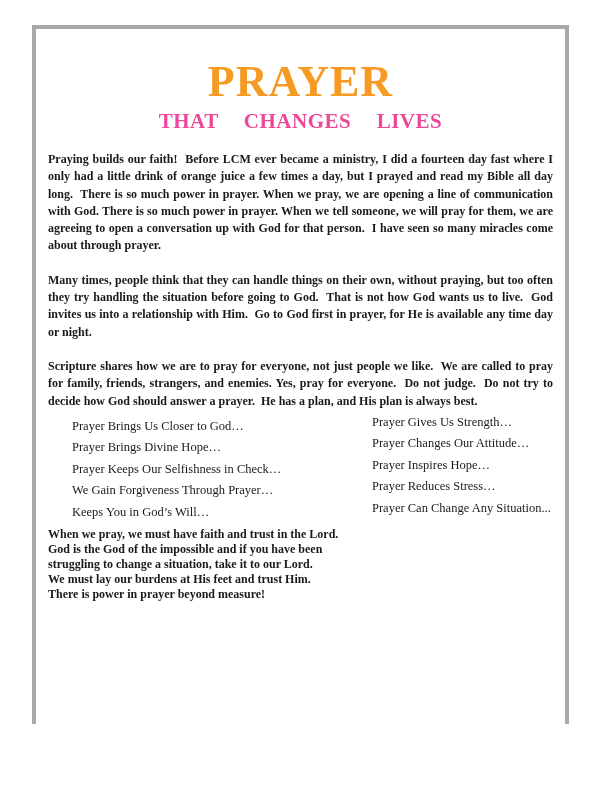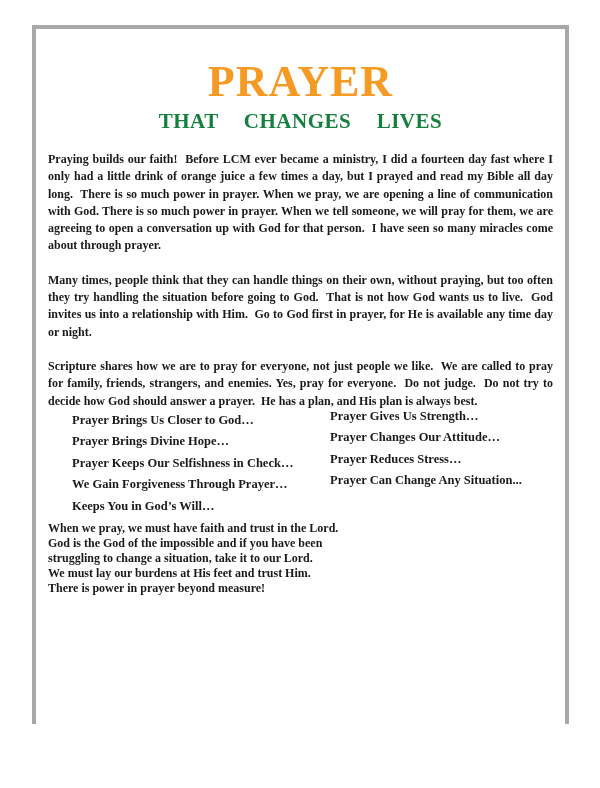--- a/index.html
+++ b/index.html
@@ -36,39 +36,41 @@
     font-weight: bold;
     color: #f59a23;
     letter-spacing: 1px;
   }
   .subtitle {
     margin: 4px 0 0 0;
     text-align: center;
     font-size: 21px;
     line-height: 25px;
     font-weight: bold;
-    color: #15803d;
+    color: #ec4899;
     letter-spacing: 0.5px;
     word-spacing: 7px;
     white-space: pre;
   }
   .para {
     margin: 17px 0 0 0;
     font-size: 12px;
     line-height: 17.3px;
     font-weight: bold;
     color: #1a1a1a;
     text-align: justify;
     white-space: pre-wrap;
   }
   .benefits {
     display: flex;
-    font-weight: bold;
+    margin-top: 6px;
+    font-weight: normal;
     color: #1a1a1a;
     font-size: 12.5px;
+    gap: 42px;
   }
   .benefits .col-left {
     margin-left: 24px;
     width: 258px;
     flex: 0 0 258px;
   }
   .benefits .col-right {
     flex: 1 1 auto;
     margin-top: -4px;
   }
@@ -106,20 +108,21 @@
         <div class="col-left">
           <div class="benefit-item">Prayer Brings Us Closer to God…</div>
           <div class="benefit-item">Prayer Brings Divine Hope…</div>
           <div class="benefit-item">Prayer Keeps Our Selfishness in Check…</div>
           <div class="benefit-item">We Gain Forgiveness Through Prayer…</div>
           <div class="benefit-item">Keeps You in God’s Will…</div>
         </div>
         <div class="col-right">
           <div class="benefit-item">Prayer Gives Us Strength…</div>
           <div class="benefit-item">Prayer Changes Our Attitude…</div>
+          <div class="benefit-item">Prayer Inspires Hope…</div>
           <div class="benefit-item">Prayer Reduces Stress…</div>
           <div class="benefit-item">Prayer Can Change Any Situation...</div>
         </div>
       </div>
 
       <div class="closing">
         <div class="closing-line">When we pray, we must have faith and trust in the Lord.</div>
         <div class="closing-line">God is the God of the impossible and if you have been</div>
         <div class="closing-line">struggling to change a situation, take it to our Lord.</div>
         <div class="closing-line">We must lay our burdens at His feet and trust Him.</div>

